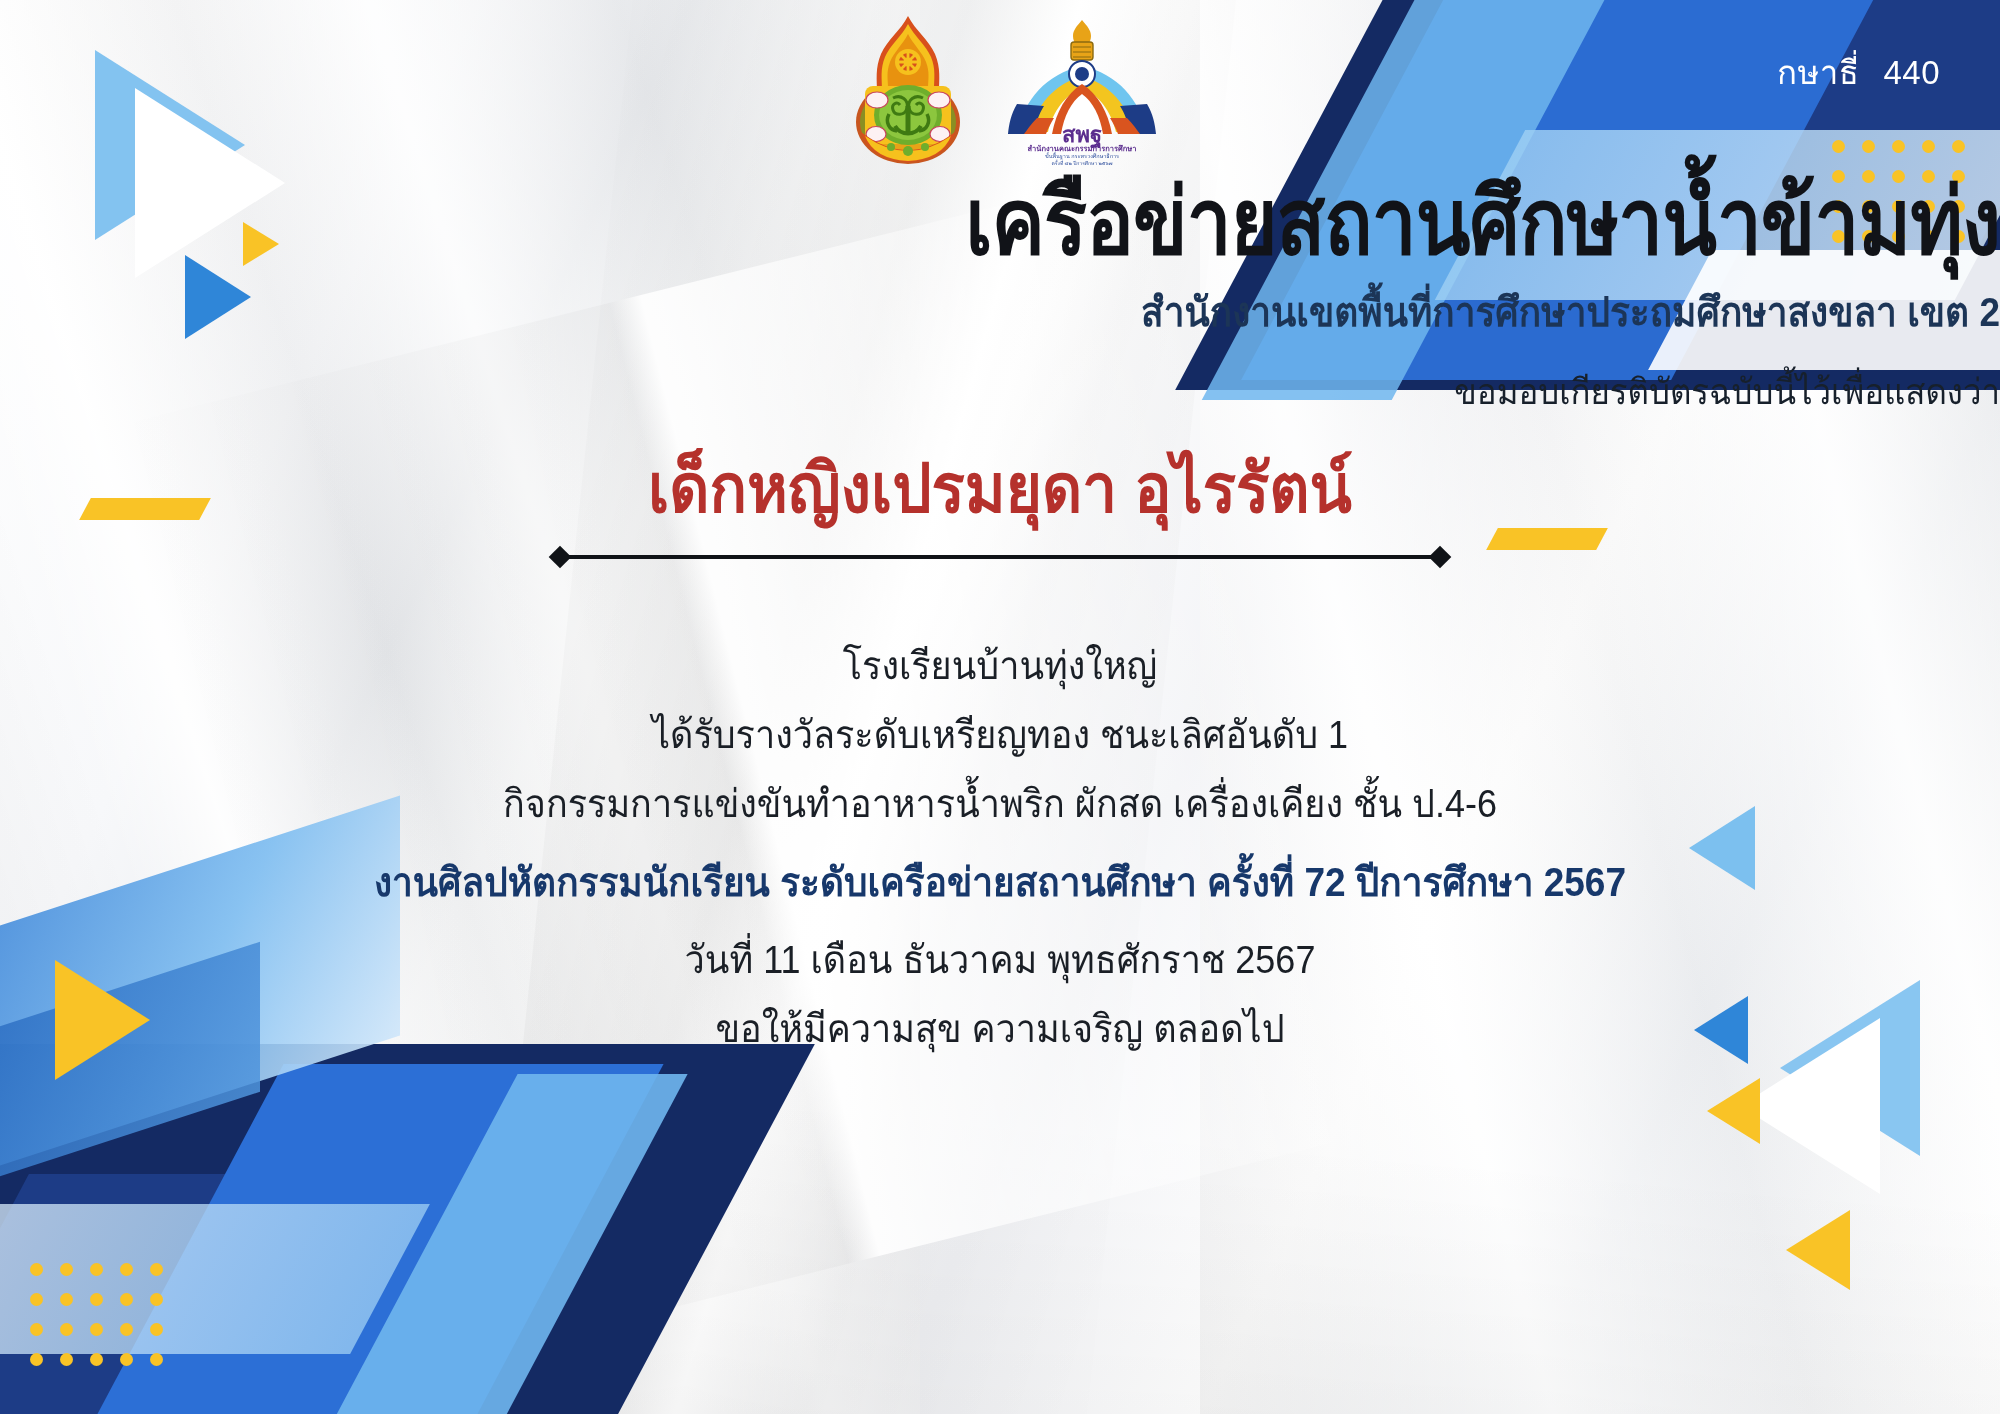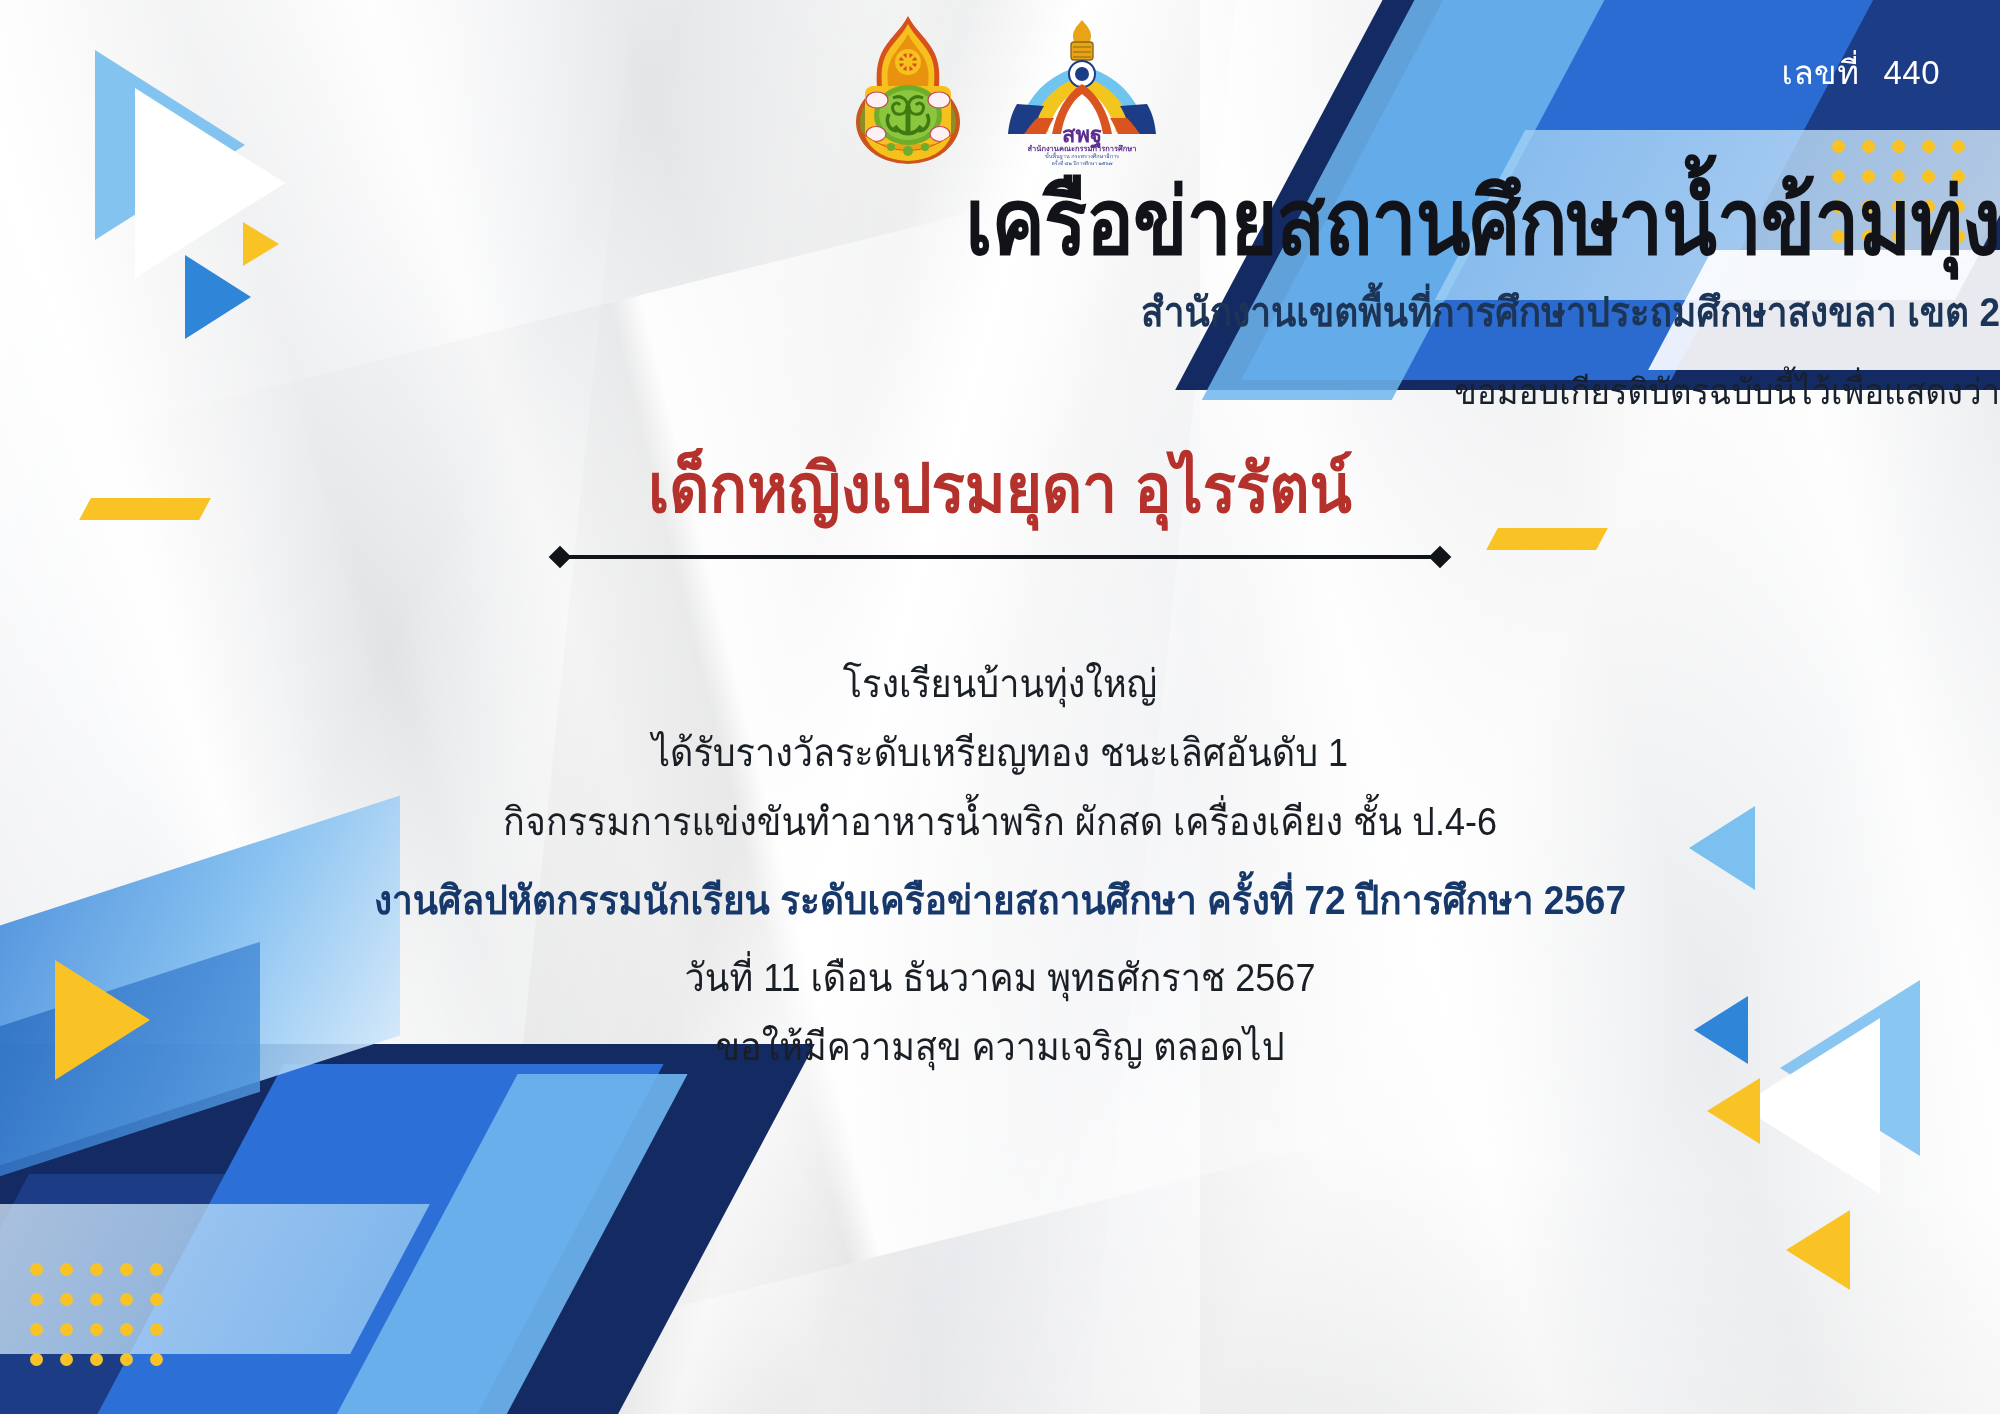--- a/index.html
+++ b/index.html
@@ -258,21 +258,21 @@
     background:#101317;
     position:relative;
   }
   .rule::before,.rule::after{
     content:"";position:absolute;top:-6px;width:16px;height:16px;
     background:#101317;transform:rotate(45deg);
   }
   .rule::before{left:-8px;}
   .rule::after{right:-8px;}
 
-  .body-block{position:absolute;left:0;right:0;top:655px;text-align:center;}
+  .body-block{position:absolute;left:0;right:0;top:637px;text-align:center;}
   .body-line{
     font-size:36px;
     color:#1a1f26;
     margin-bottom:12px;
     transform:scaleY(1.08);
   }
   .body-line.highlight{
     font-weight:700;
     color:#17386b;
     font-size:37px;
@@ -370,21 +370,21 @@
     <div class="dot"></div>
       <div class="dot"></div>
       <div class="dot"></div>
       <div class="dot"></div>
       <div class="dot"></div>
   </div>
 
   <div class="content">
 
     <div class="cert-no">
-      <span>เลขที่</span><span class="num">440</span>
+      <span>กษาธี่</span><span class="num">440</span>
     </div>
 
     <div class="logos">
 
       <svg class="logo-emblem" viewBox="0 0 130 152" xmlns="http://www.w3.org/2000/svg">
         <ellipse cx="65" cy="108" rx="52" ry="42" fill="#c8561f"></ellipse>
         <ellipse cx="65" cy="108" rx="48" ry="38" fill="#8a8f23"></ellipse>
         <ellipse cx="65" cy="108" rx="43" ry="33" fill="#e8a317"></ellipse>
         <path d="M65 2 C72 16 86 26 92 40 C98 54 96 66 96 78 L34 78 C34 66 32 54 38 40 C44 26 58 16 65 2 Z" fill="#d8501c"></path>
         <path d="M65 10 C71 22 83 31 88 43 C93 55 91 65 91 76 L39 76 C39 65 37 55 42 43 C47 31 59 22 65 10 Z" fill="#f6c11d"></path>

